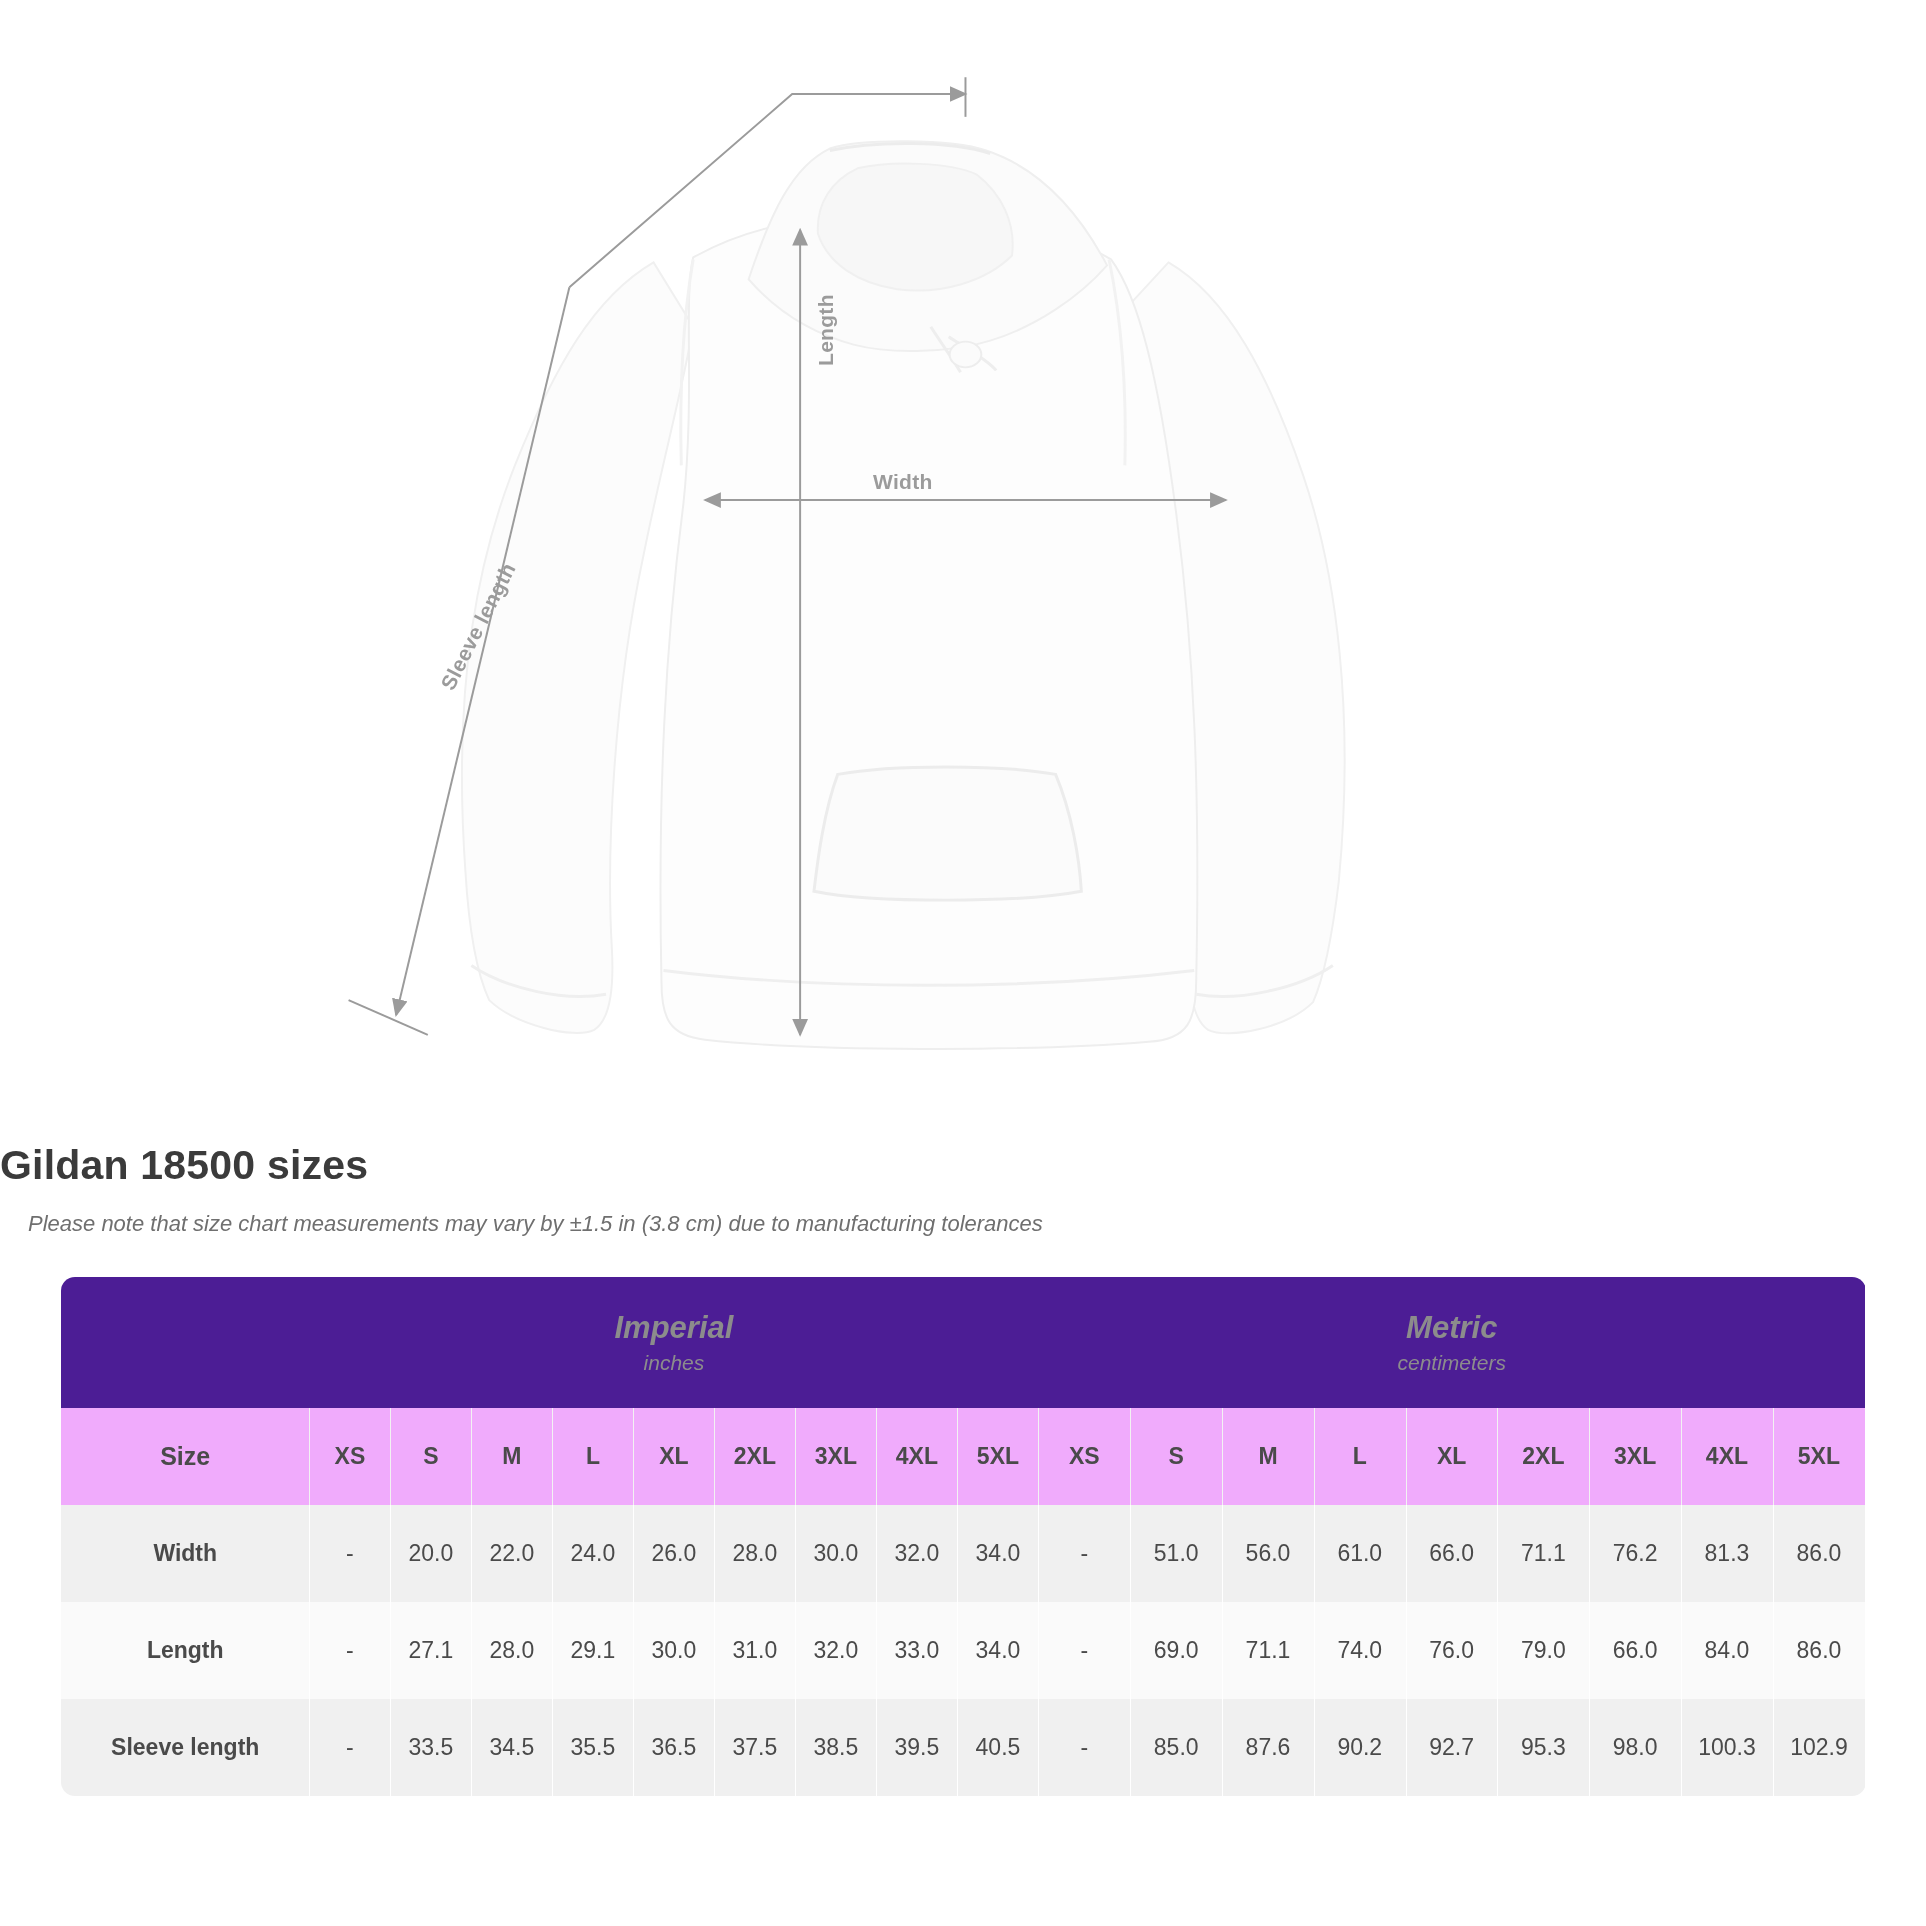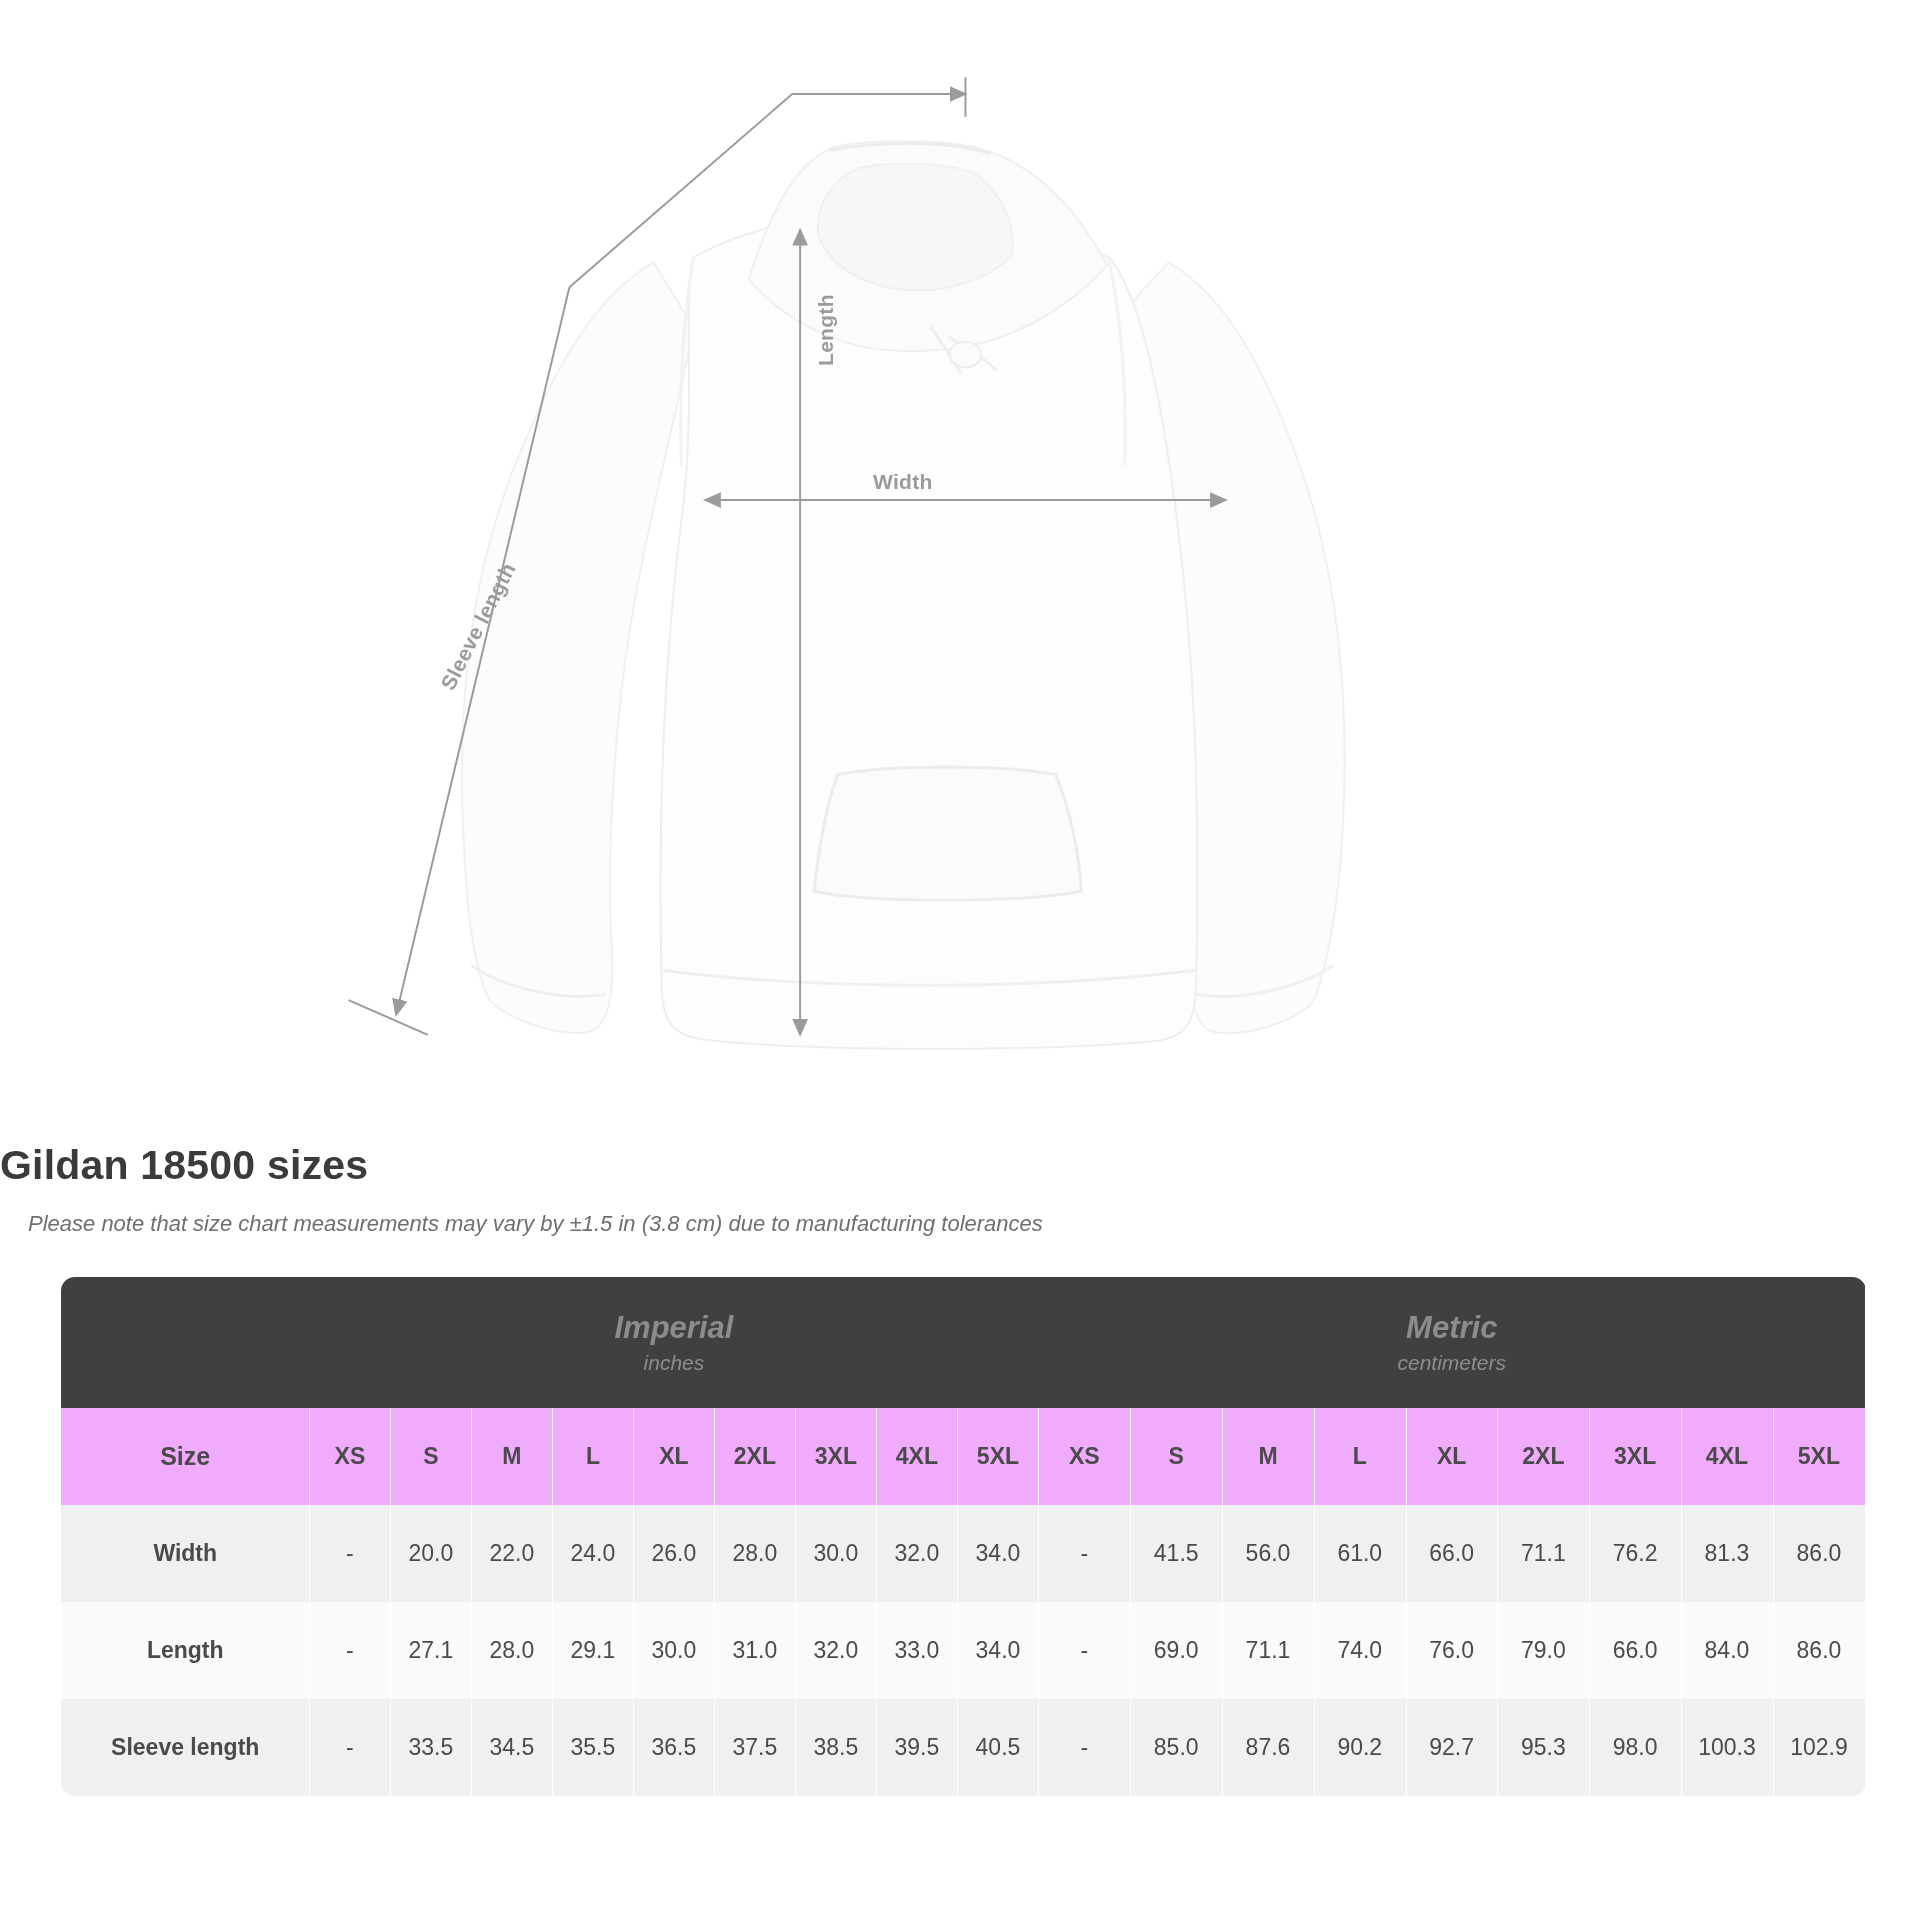--- a/index.html
+++ b/index.html
@@ -84,21 +84,21 @@
   }
   table.size-table td, table.size-table th {
     text-align: center;
     vertical-align: middle;
     font-size: 23px;
     color: #4a4a4a;
     border: none;
   }
   
   .unit-row td {
-    background: #404040;
+    background: #4c1d95;
     height: 131px;
     padding: 0;
   }
   .unit-name {
     font-size: 31px;
     font-style: italic;
     font-weight: bold;
     color: #8c8c8c;
     line-height: 1.15;
   }
@@ -270,21 +270,21 @@
           <td class="val">-</td>
           <td class="val">20.0</td>
           <td class="val">22.0</td>
           <td class="val">24.0</td>
           <td class="val">26.0</td>
           <td class="val">28.0</td>
           <td class="val">30.0</td>
           <td class="val">32.0</td>
           <td class="val">34.0</td>
           <td class="val">-</td>
-          <td class="val">41.5</td>
+          <td class="val">51.0</td>
           <td class="val">56.0</td>
           <td class="val">61.0</td>
           <td class="val">66.0</td>
           <td class="val">71.1</td>
           <td class="val">76.2</td>
           <td class="val">81.3</td>
           <td class="val">86.0</td>
         </tr>
 
         <tr class="data-row row-odd">

